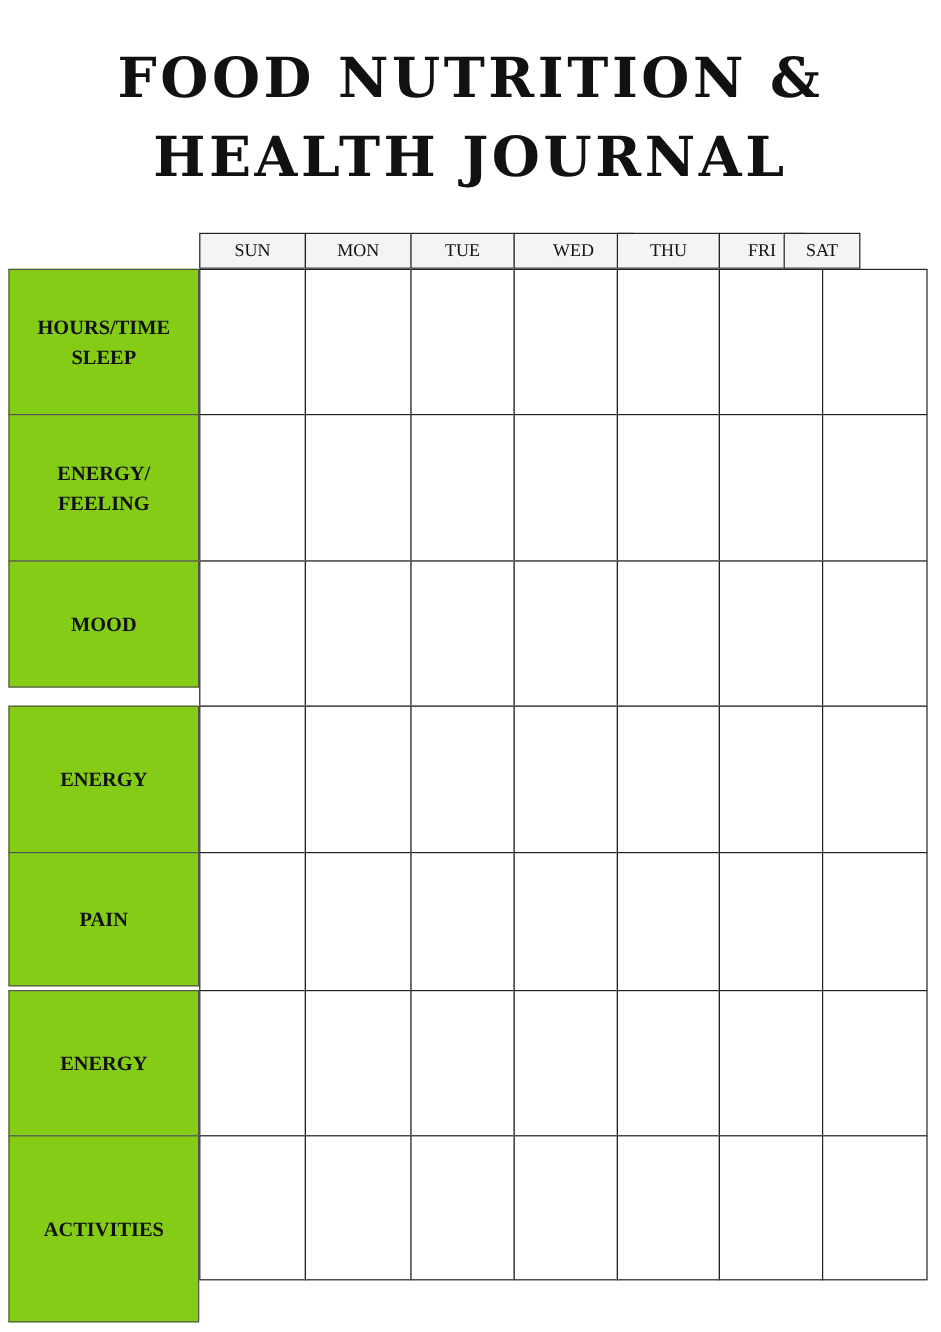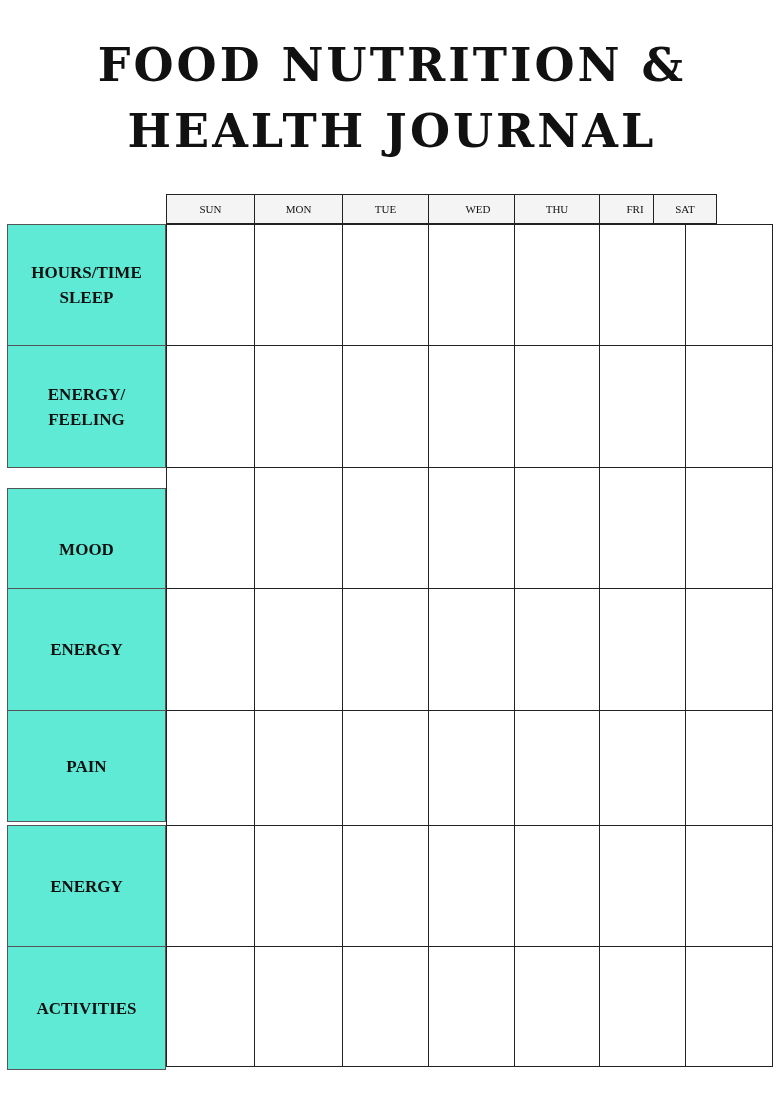--- a/index.html
+++ b/index.html
@@ -1,21 +1,21 @@
 <!DOCTYPE html>
 <html><head>
 <meta charset="utf-8">
 <style>
   html,body{margin:0;padding:0;background:#fff;}
   body{width:784px;height:1110px;position:relative;overflow:hidden;font-family:"DejaVu Serif","Liberation Serif",serif;color:#111;}
   .title{position:absolute;left:0;width:784px;text-align:center;font-family:"DejaVu Serif",serif;font-weight:bold;font-size:46px;letter-spacing:3px;line-height:54px;}
   .t1{top:38px;}
   .t2{top:104px;}
-  .hdr{position:absolute;top:194px;height:30px;box-sizing:border-box;border:1px solid #222;background:#f4f4f4;font-size:11px;display:flex;align-items:center;justify-content:center;font-family:"Liberation Serif",serif;}
-  .lbl{position:absolute;left:7px;width:159px;box-sizing:border-box;border:1.5px solid #555;background:#5eead4;font-size:17px;display:flex;align-items:center;justify-content:center;text-align:center;line-height:25px;font-family:"Liberation Serif",serif;font-weight:bold;white-space:pre-line;}
+  .hdr{position:absolute;top:194px;height:30px;box-sizing:border-box;border:1px solid #222;background:#f4f4f4;font-size:15px;display:flex;align-items:center;justify-content:center;font-family:"Liberation Serif",serif;}
+  .lbl{position:absolute;left:7px;width:159px;box-sizing:border-box;border:1.5px solid #555;background:#84cc16;font-size:17px;display:flex;align-items:center;justify-content:center;text-align:center;line-height:25px;font-family:"Liberation Serif",serif;font-weight:bold;white-space:pre-line;}
   .cell{position:absolute;box-sizing:border-box;border:1px solid #222;background:#fff;}
 </style>
 </head>
 <body>
 
 <div class="title t1">FOOD NUTRITION &amp;</div>
 <div class="title t2">HEALTH JOURNAL</div>
 
 <div id="grid">
     <div class="hdr" style="left: 166px; width: 89px;">SUN</div>
@@ -36,21 +36,21 @@
     <div class="cell" style="left: 685px; width: 88px; top: 224px; height: 122px;"></div>
     <div class="lbl" style="top: 345px; height: 123px;">ENERGY/
 FEELING</div>
     <div class="cell" style="left: 166px; width: 89px; top: 345px; height: 123px;"></div>
     <div class="cell" style="left: 254px; width: 89px; top: 345px; height: 123px;"></div>
     <div class="cell" style="left: 342px; width: 87px; top: 345px; height: 123px;"></div>
     <div class="cell" style="left: 428px; width: 87px; top: 345px; height: 123px;"></div>
     <div class="cell" style="left: 514px; width: 86px; top: 345px; height: 123px;"></div>
     <div class="cell" style="left: 599px; width: 87px; top: 345px; height: 123px;"></div>
     <div class="cell" style="left: 685px; width: 88px; top: 345px; height: 123px;"></div>
-    <div class="lbl" style="top: 488px; height: 122px;">MOOD</div>
+    <div class="lbl" style="top: 467px; height: 106px;">MOOD</div>
     <div class="cell" style="left: 166px; width: 89px; top: 467px; height: 122px;"></div>
     <div class="cell" style="left: 254px; width: 89px; top: 467px; height: 122px;"></div>
     <div class="cell" style="left: 342px; width: 87px; top: 467px; height: 122px;"></div>
     <div class="cell" style="left: 428px; width: 87px; top: 467px; height: 122px;"></div>
     <div class="cell" style="left: 514px; width: 86px; top: 467px; height: 122px;"></div>
     <div class="cell" style="left: 599px; width: 87px; top: 467px; height: 122px;"></div>
     <div class="cell" style="left: 685px; width: 88px; top: 467px; height: 122px;"></div>
     <div class="lbl" style="top: 588px; height: 123px;">ENERGY</div>
     <div class="cell" style="left: 166px; width: 89px; top: 588px; height: 123px;"></div>
     <div class="cell" style="left: 254px; width: 89px; top: 588px; height: 123px;"></div>
@@ -68,21 +68,21 @@
     <div class="cell" style="left: 599px; width: 87px; top: 710px; height: 116px;"></div>
     <div class="cell" style="left: 685px; width: 88px; top: 710px; height: 116px;"></div>
     <div class="lbl" style="top: 825px; height: 122px;">ENERGY</div>
     <div class="cell" style="left: 166px; width: 89px; top: 825px; height: 122px;"></div>
     <div class="cell" style="left: 254px; width: 89px; top: 825px; height: 122px;"></div>
     <div class="cell" style="left: 342px; width: 87px; top: 825px; height: 122px;"></div>
     <div class="cell" style="left: 428px; width: 87px; top: 825px; height: 122px;"></div>
     <div class="cell" style="left: 514px; width: 86px; top: 825px; height: 122px;"></div>
     <div class="cell" style="left: 599px; width: 87px; top: 825px; height: 122px;"></div>
     <div class="cell" style="left: 685px; width: 88px; top: 825px; height: 122px;"></div>
-    <div class="lbl" style="top: 946px; height: 124px;">ACTIVITIES</div>
+    <div class="lbl" style="top: 946px; height: 156px;">ACTIVITIES</div>
     <div class="cell" style="left: 166px; width: 89px; top: 946px; height: 121px;"></div>
     <div class="cell" style="left: 254px; width: 89px; top: 946px; height: 121px;"></div>
     <div class="cell" style="left: 342px; width: 87px; top: 946px; height: 121px;"></div>
     <div class="cell" style="left: 428px; width: 87px; top: 946px; height: 121px;"></div>
     <div class="cell" style="left: 514px; width: 86px; top: 946px; height: 121px;"></div>
     <div class="cell" style="left: 599px; width: 87px; top: 946px; height: 121px;"></div>
     <div class="cell" style="left: 685px; width: 88px; top: 946px; height: 121px;"></div>
   </div>
 
 </body></html>

